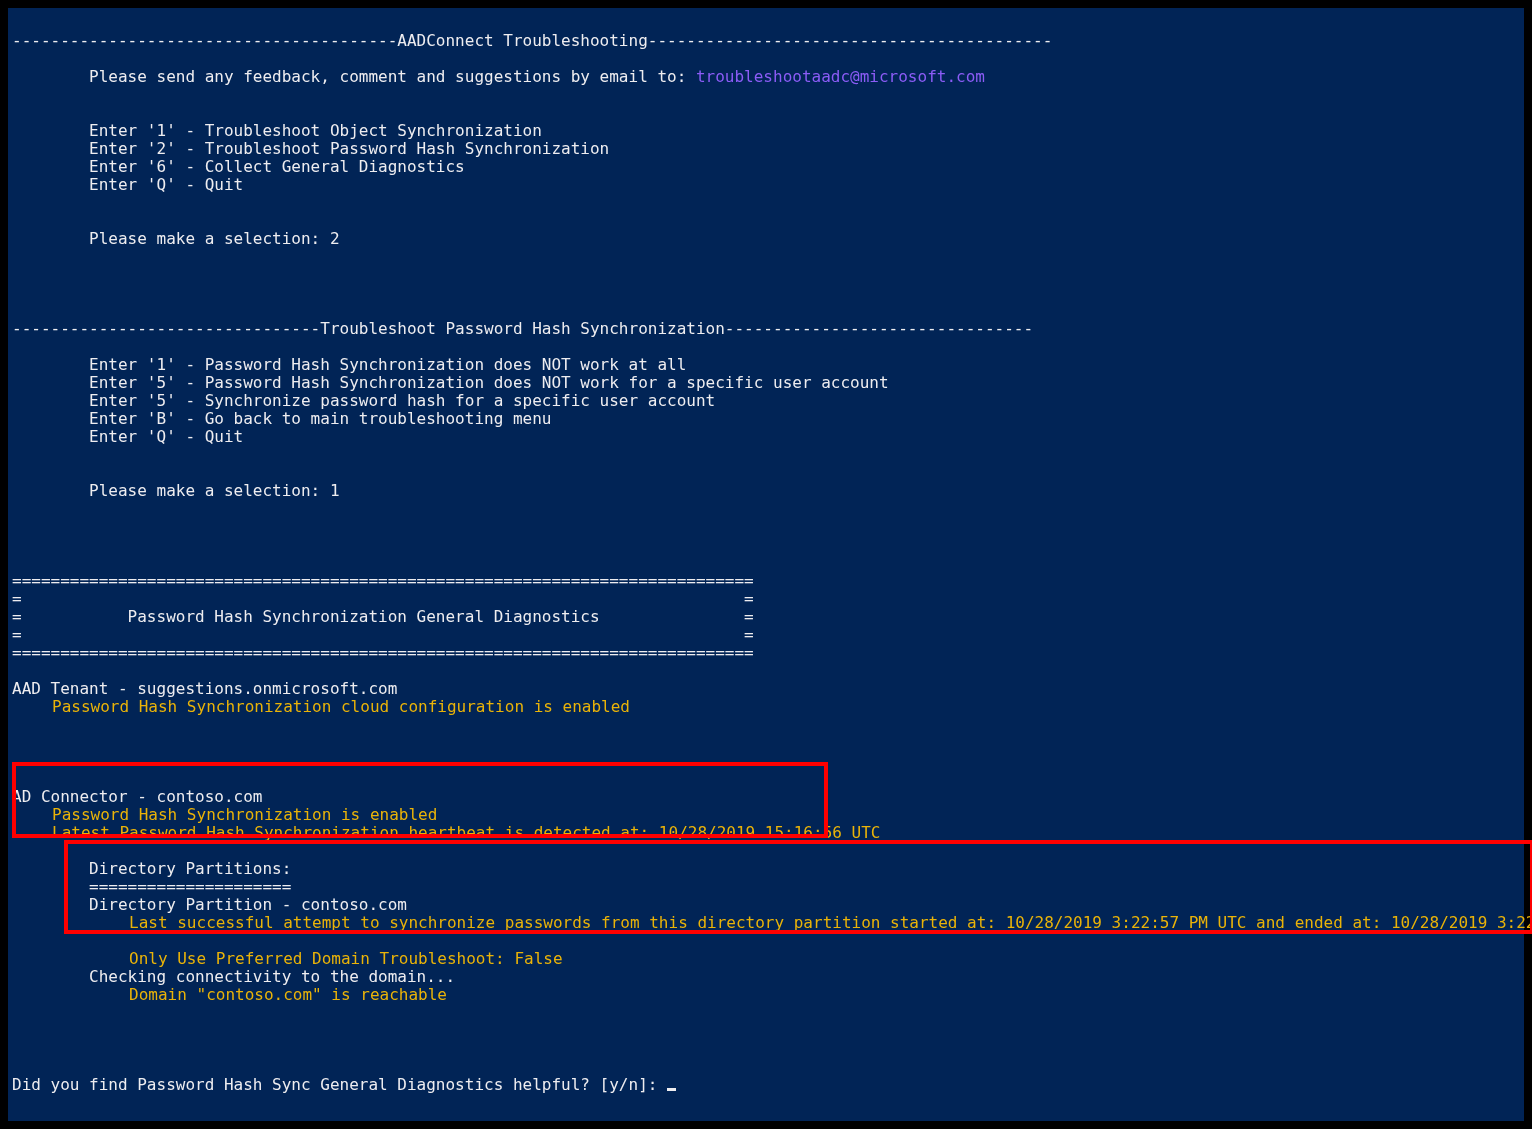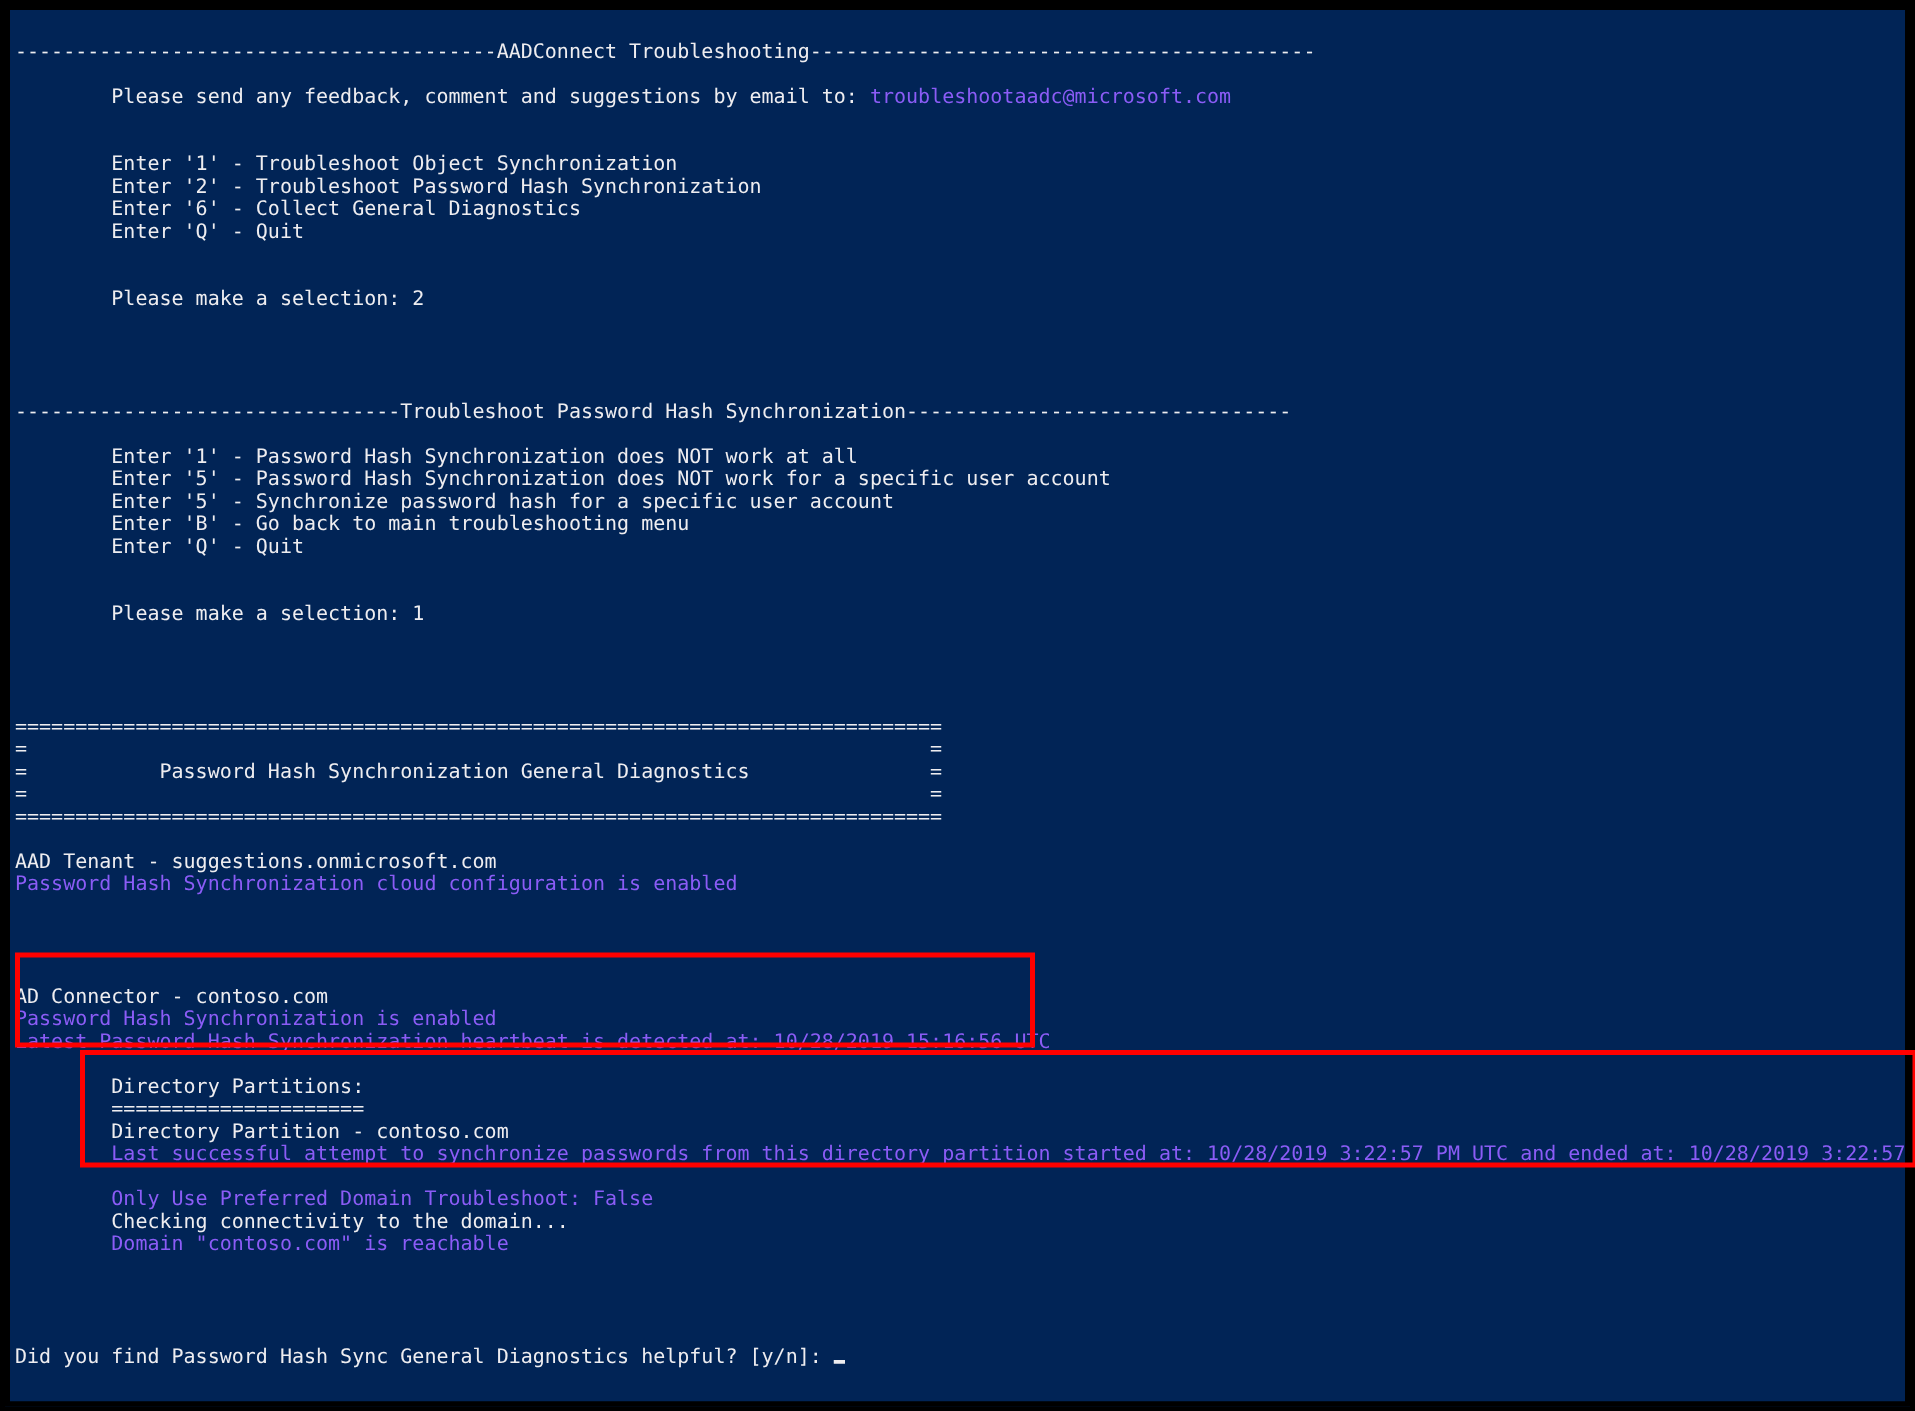--- a/index.html
+++ b/index.html
@@ -19,21 +19,21 @@
     white-space: pre;
     padding: 6px 4px 10px 4px;
     border: 4px solid #000;
     box-sizing: border-box;
     width: 1524px;
     height: 1121px;
     margin: 4px;
     position: relative;
   }
   .cyan  { color: #8b5cf6; }
-  .green { color: #8b5cf6; }
+  .green { color: #eab308; margin-left: 40px; }
   .sep   { color: #eeedf0; }
   .box {
     position: absolute;
     border: 4px solid #ff0000;
     pointer-events: none;
   }
   .cursor {
     display: inline-block;
     width: 9px;
     height: 3px;

